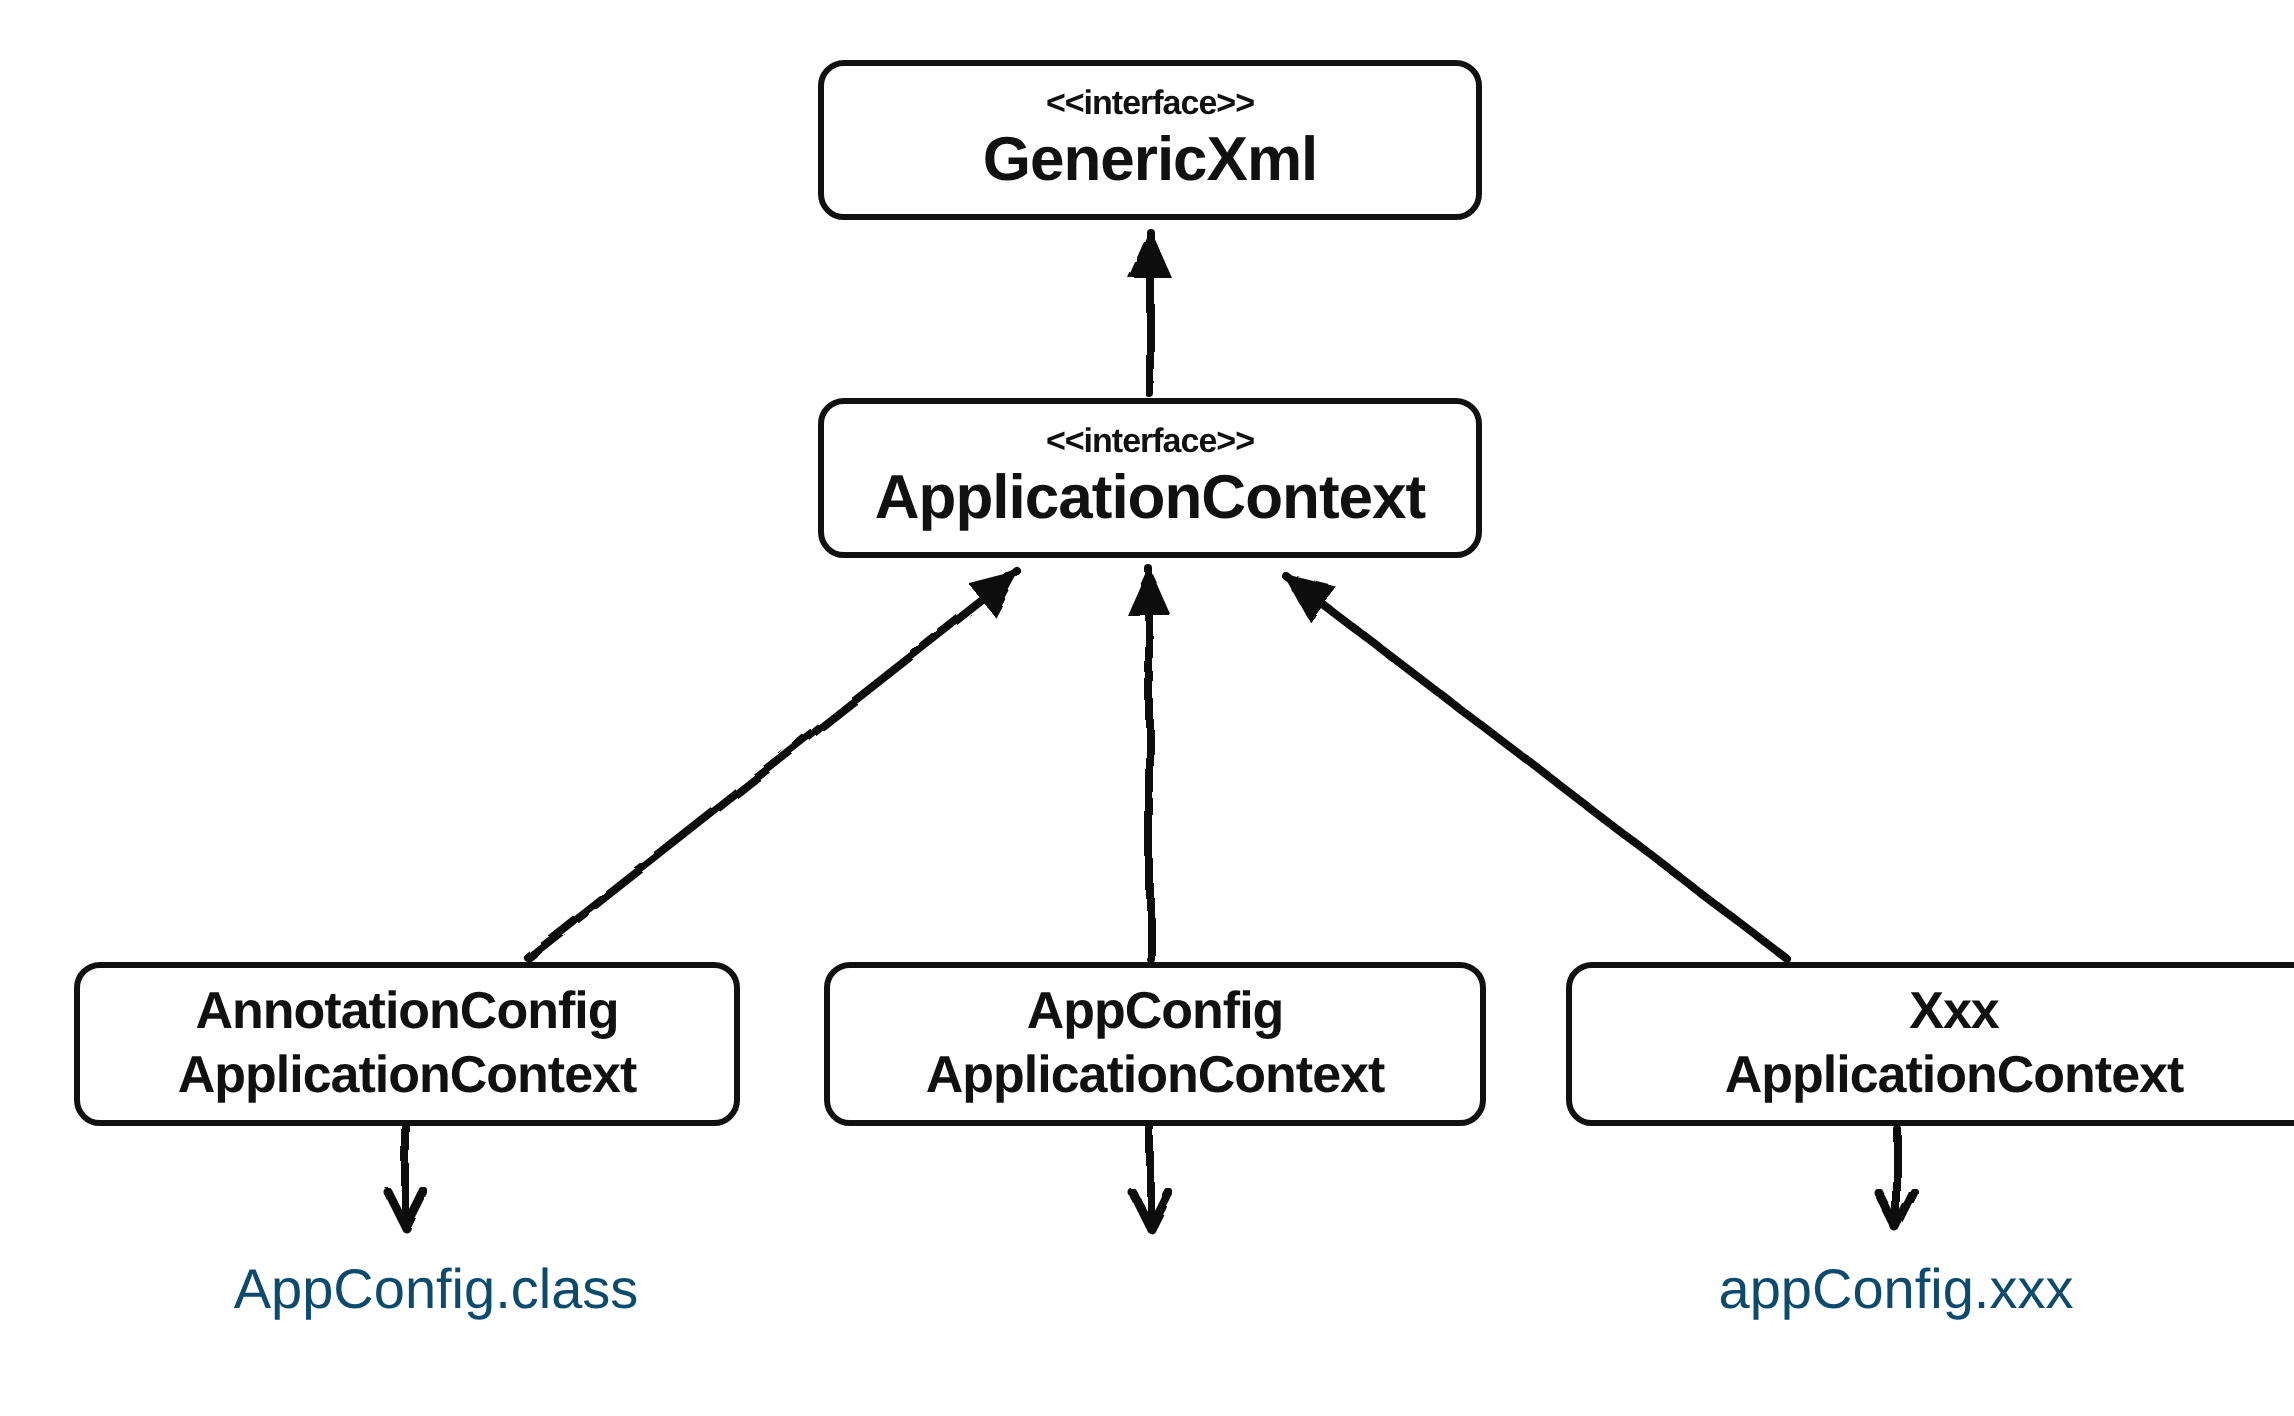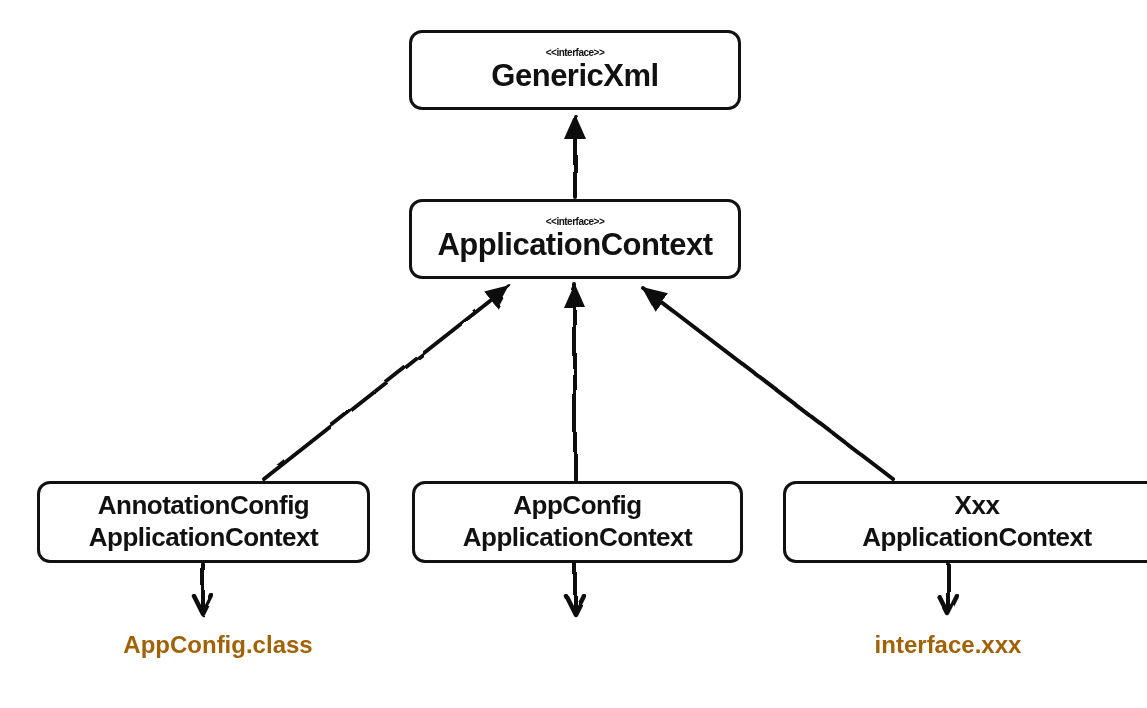--- a/index.html
+++ b/index.html
@@ -23,21 +23,21 @@
     border-radius: 13px;
     display: flex;
     flex-direction: column;
     align-items: center;
     justify-content: center;
     text-align: center;
     color: #111111;
     z-index: 2;
   }
   .stereotype {
-    font-size: 10px;
+    font-size: 17px;
     font-weight: bold;
     line-height: 1.1;
     letter-spacing: -0.5px;
   }
   .iface-name {
     font-size: 31px;
     font-weight: bold;
     line-height: 1.15;
     letter-spacing: -0.5px;
   }
@@ -49,23 +49,23 @@
   }
   #node-beanfactory        { left: 409px; top: 30px;  width: 332px; height: 80px; }
   #node-applicationcontext { left: 409px; top: 199px; width: 332px; height: 80px; }
   #node-annotationconfig   { left: 37px;  top: 481px; width: 333px; height: 82px; }
   #node-genericxml         { left: 412px; top: 481px; width: 331px; height: 82px; }
   #node-xxx                { left: 783px; top: 481px; width: 388px; height: 82px; }
   .file-label {
     position: absolute;
     top: 628px;
     height: 34px;
-    font-size: 24px;
-    font-weight: 700;
-    color: #a16207;
+    font-size: 28px;
+    font-weight: 400;
+    color: #0c4a6e;
     text-align: center;
     line-height: 34px;
     white-space: nowrap;
     transform: translateX(-50%);
     z-index: 2;
   }
   #label-class { left: 218px; }
   #label-xml   { left: 575px; }
   #label-xxx   { left: 948px; }
   svg.arrows {
@@ -102,21 +102,21 @@
     <span class="impl-line">AppConfig</span>
     <span class="impl-line">ApplicationContext</span>
   </div>
 
   <div class="node" id="node-xxx">
     <span class="impl-line">Xxx</span>
     <span class="impl-line">ApplicationContext</span>
   </div>
 
   <div class="file-label" id="label-class">AppConfig.class</div>
-  <div class="file-label" id="label-xxx">interface.xxx</div>
+  <div class="file-label" id="label-xxx">appConfig.xxx</div>
 
   <svg class="arrows" viewBox="0 0 1147 708" xmlns="http://www.w3.org/2000/svg">
     <defs>
       <filter id="rough" x="-10%" y="-10%" width="120%" height="120%">
         <feTurbulence type="fractalNoise" baseFrequency="0.025" numOctaves="3" seed="7" result="n"></feTurbulence>
         <feDisplacementMap in="SourceGraphic" in2="n" scale="3.5"></feDisplacementMap>
       </filter>
       <marker id="tri" markerUnits="userSpaceOnUse" markerWidth="30" markerHeight="26" refX="23" refY="11" orient="auto">
         <path d="M0,0 L25,11 L0,22 Z" fill="#111111"></path>
       </marker>

